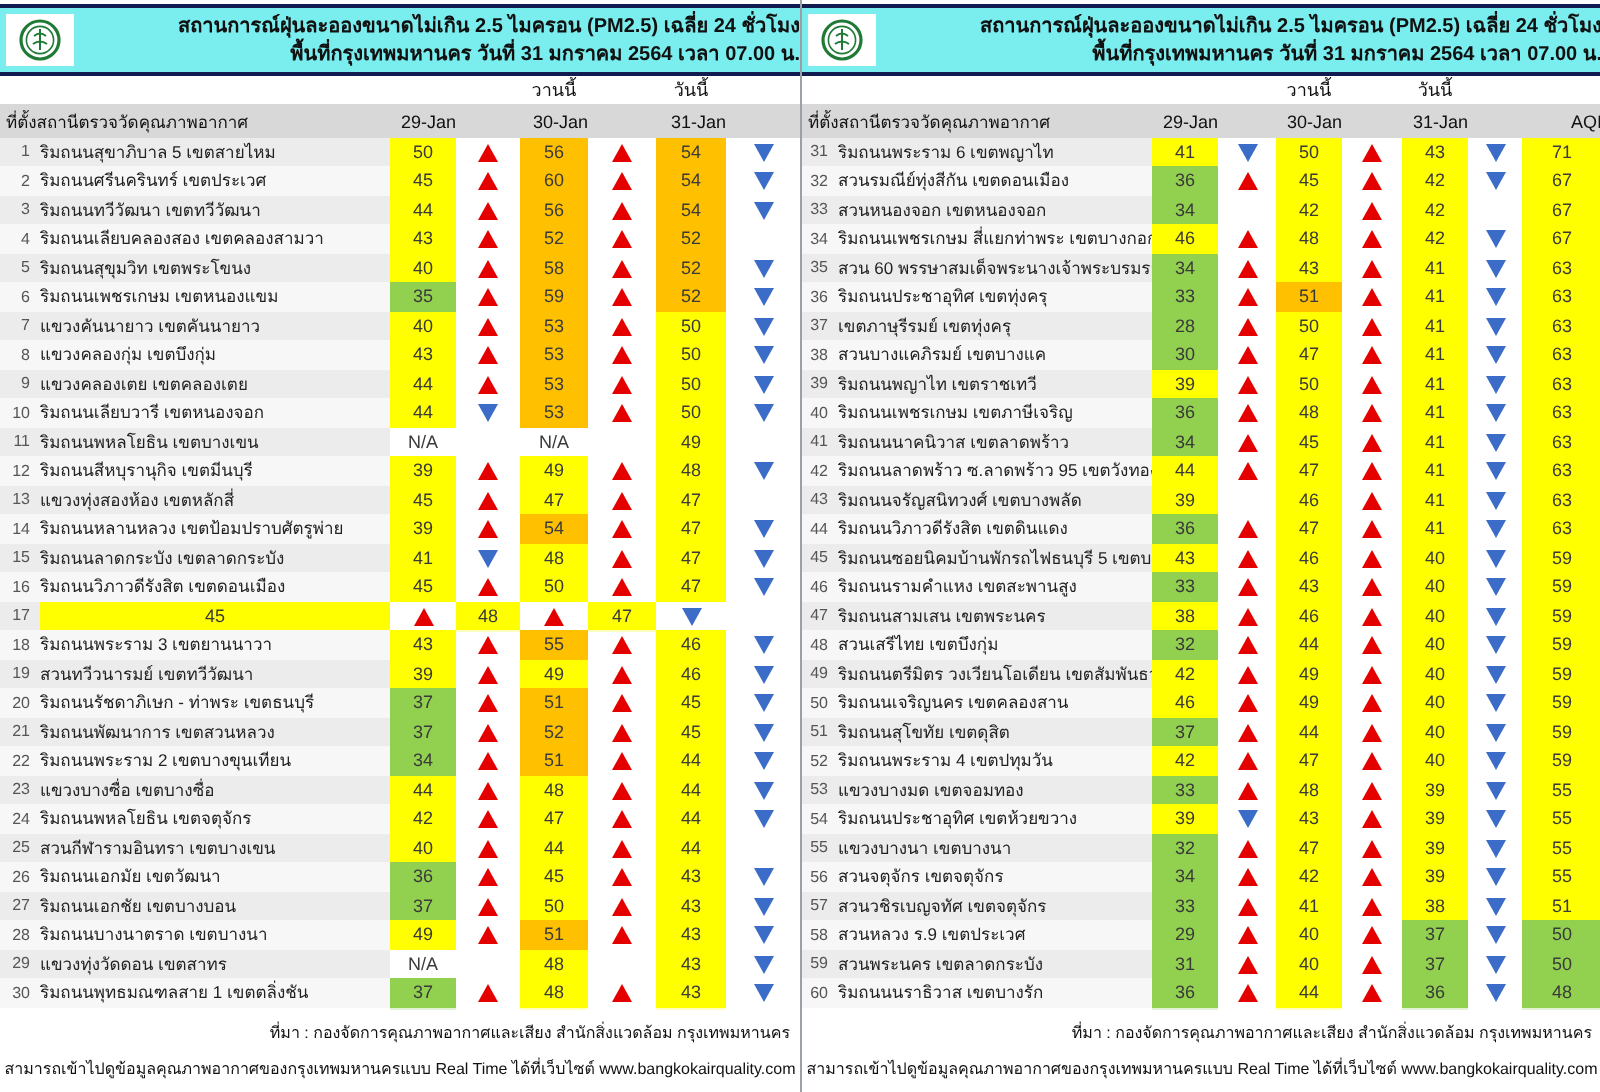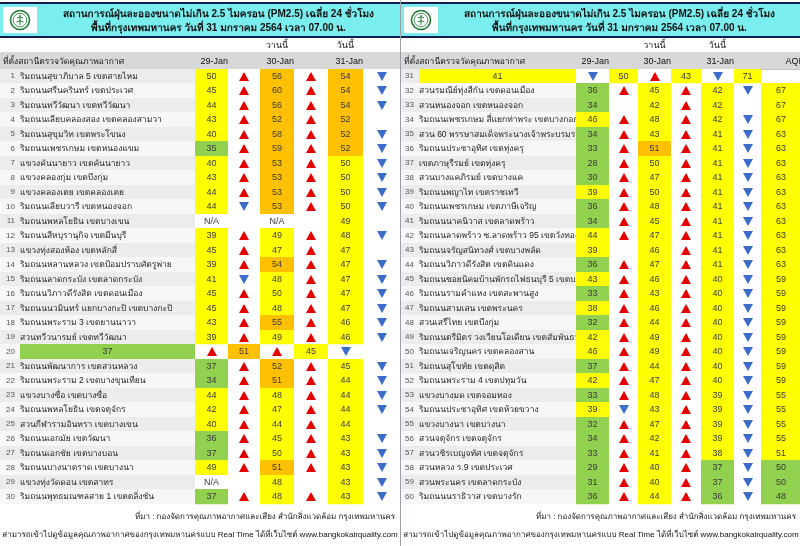--- a/index.html
+++ b/index.html
@@ -6,21 +6,21 @@
   body{width:800px;height:546px;position:relative;overflow:hidden;
        font-family:"Liberation Sans","DejaVu Sans",sans-serif;-webkit-font-smoothing:antialiased;}
   .panel{position:absolute;top:0;width:400px;height:546px;background:#fff;}
   #panel-left{left:0;}
   #panel-right{left:400px;border-left:1px solid #9aa0a6;}
 
   
   .hdr{position:absolute;top:2px;left:0;right:0;height:32px;background:var(--header-bg,#7AEDEF);
        border-top:2px solid #131C4F;border-bottom:2px solid #131C4F;display:flex;align-items:center;}
   .logo-box{width:34px;height:26px;background:#fff;margin-left:3px;display:flex;align-items:center;justify-content:center;flex:0 0 auto;}
-  .titles{flex:1;text-align:center;color:#111;}
+  .titles{flex:1;text-align:right;color:#111;}
   .t1{font-size:10px;font-weight:bold;line-height:14px;}
   .t2{font-size:10px;font-weight:bold;line-height:13px;}
 
   
   .subhdr{position:absolute;top:37px;left:0;right:0;height:15px;display:grid;align-items:center;}
   .sub-lbl{text-align:center;font-size:9px;color:#111;}
 
   
   .colhdr{position:absolute;top:52px;left:0;right:0;height:17px;background:var(--colhdr-bg,#D8D8D8);
           display:grid;align-items:center;border-bottom:1px solid #c2c2c2;}
@@ -324,21 +324,20 @@
         <div class="arr">
           <div class="tri-up"></div>
         </div>
         <div class="val" style="background: rgb(255, 255, 0);">47</div>
         <div class="arr">
           <div class="tri-down"></div>
         </div>
       </div>
       <div class="row grid-l">
         <div class="num">17</div>
-        <div class="name">ริมถนนนวมินทร์ แยกบางกะปิ เขตบางกะปิ</div>
         <div class="val" style="background: rgb(255, 255, 0);">45</div>
         <div class="arr">
           <div class="tri-up"></div>
         </div>
         <div class="val" style="background: rgb(255, 255, 0);">48</div>
         <div class="arr">
           <div class="tri-up"></div>
         </div>
         <div class="val" style="background: rgb(255, 255, 0);">47</div>
         <div class="arr">
@@ -372,20 +371,21 @@
         <div class="arr">
           <div class="tri-up"></div>
         </div>
         <div class="val" style="background: rgb(255, 255, 0);">46</div>
         <div class="arr">
           <div class="tri-down"></div>
         </div>
       </div>
       <div class="row grid-l">
         <div class="num">20</div>
+        <div class="name">ริมถนนรัชดาภิเษก - ท่าพระ เขตธนบุรี</div>
         <div class="val" style="background: rgb(146, 208, 80);">37</div>
         <div class="arr">
           <div class="tri-up"></div>
         </div>
         <div class="val" style="background: rgb(255, 192, 0);">51</div>
         <div class="arr">
           <div class="tri-up"></div>
         </div>
         <div class="val" style="background: rgb(255, 255, 0);">45</div>
         <div class="arr">
@@ -582,20 +582,21 @@
     <div></div>
     <div class="dt">30-Jan</div>
     <div></div>
     <div class="dt">31-Jan</div>
     <div></div>
     <div class="dt">AQI</div>
   </div>
   <div class="rows" id="rows-right">
       <div class="row grid-r">
         <div class="num">31</div>
+        <div class="name">ริมถนนพระราม 6 เขตพญาไท</div>
         <div class="val" style="background: rgb(255, 255, 0);">41</div>
         <div class="arr">
           <div class="tri-down"></div>
         </div>
         <div class="val" style="background: rgb(255, 255, 0);">50</div>
         <div class="arr">
           <div class="tri-up"></div>
         </div>
         <div class="val" style="background: rgb(255, 255, 0);">43</div>
         <div class="arr">

